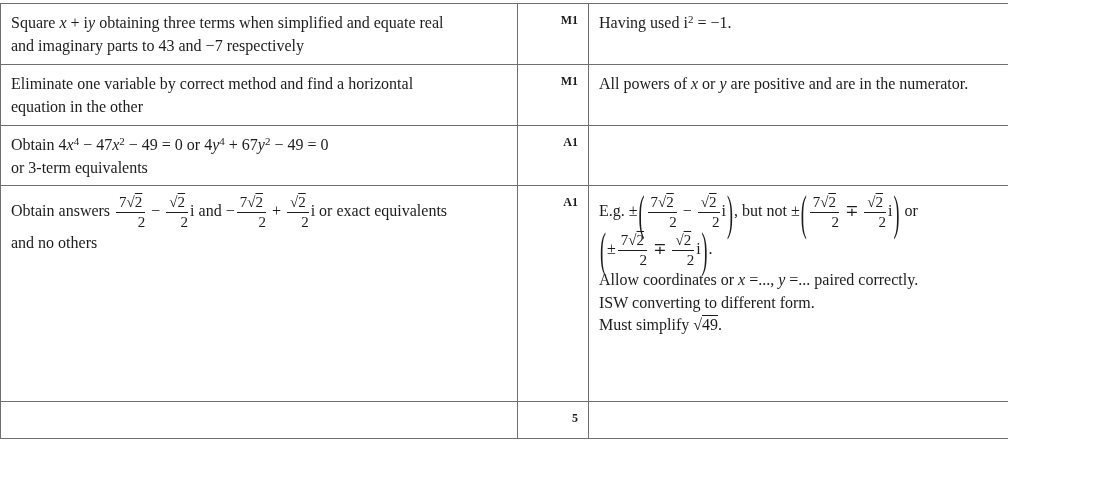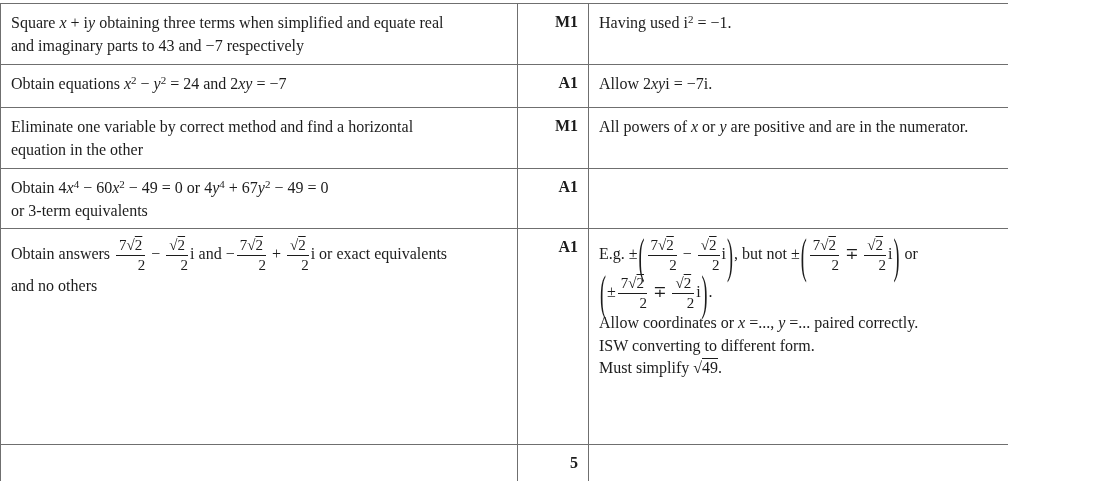--- a/index.html
+++ b/index.html
@@ -7,21 +7,21 @@
         font-family:"Liberation Serif","DejaVu Serif",serif;color:#1c1c1c;}
   table.ms{border-collapse:collapse;table-layout:fixed;width:1100px;}
   table.ms td{border:1px solid #6f6f6f;vertical-align:top;box-sizing:border-box;}
   .c-desc{width:517px;}
   .c-mark{width:71px;}
   .c-guide{width:512px;}
   tr.r1{height:61px;} tr.r2{height:43px;} tr.r3{height:61px;}
   tr.r4{height:60px;} tr.r5{height:216px;margin-top:20px;} tr.r6{height:37px;}
   td.desc{padding:8px 8px 0 10px;font-size:16px;line-height:1.42;}
   td.guide{padding:8px 8px 0 10px;font-size:16px;line-height:1.42;}
-  td.mark{padding:9px 10px 0 0;text-align:right;font-weight:bold;font-size:16px;}
+  td.mark{padding:9px 10px 0 0;text-align:right;font-weight:bold;font-size:12px;}
   .it{font-style:italic;}
   .sup{font-size:11px;vertical-align:5px;}
   .frac{display:inline-block;text-align:right;vertical-align:middle;margin:0 2px;line-height:1.15;font-size:15px;}
   .frac .num{display:block;border-bottom:1px solid #1c1c1c;padding:0 3px 1px;}
   .frac .den{display:block;padding-top:1px;}
   .rad{white-space:nowrap;}
   .radbar{text-decoration:overline;}
   .bigparen{display:inline-block;font-size:18px;line-height:1;transform:scaleY(2.7);transform-origin:center;
             vertical-align:middle;padding:0 1px;}
 </style>
@@ -34,32 +34,27 @@
       <col class="c-desc">
         <col class="c-mark">
         <col class="c-guide">
     </colgroup>
     <tbody>
       <tr class="r r1">
         <td class="desc"><span>Square </span><span class="it">x</span><span> + i</span><span class="it">y</span><span> obtaining three terms when simplified and equate real</span><br><span>and imaginary parts to 43 and −7 respectively</span></td>
         <td class="mark">M1</td>
         <td class="guide"><span>Having used i</span><span class="sup">2</span><span> = −1.</span></td>
       </tr>
-      <tr class="r r2">
-        <td class="desc"><span>Obtain equations </span><span class="it">x</span><span class="sup">2</span><span> − </span><span class="it">y</span><span class="sup">2</span><span> = 24 and 2</span><span class="it">xy</span><span> = −7</span></td>
-        <td class="mark">A1</td>
-        <td class="guide"><span>Allow 2</span><span class="it">xy</span><span>i = −7i.</span></td>
-      </tr>
       <tr class="r r3">
         <td class="desc"><span>Eliminate one variable by correct method and find a horizontal</span><br><span>equation in the other</span></td>
         <td class="mark">M1</td>
         <td class="guide"><span>All powers of </span><span class="it">x</span><span> or </span><span class="it">y</span><span> are positive and are in the numerator.</span></td>
       </tr>
       <tr class="r r4">
-        <td class="desc"><span>Obtain 4</span><span class="it">x</span><span class="sup">4</span><span> − 60</span><span class="it">x</span><span class="sup">2</span><span> − 49 = 0 or 4</span><span class="it">y</span><span class="sup">4</span><span> + 67</span><span class="it">y</span><span class="sup">2</span><span> − 49 = 0</span><br><span>or 3-term equivalents</span></td>
+        <td class="desc"><span>Obtain 4</span><span class="it">x</span><span class="sup">4</span><span> − 47</span><span class="it">x</span><span class="sup">2</span><span> − 49 = 0 or 4</span><span class="it">y</span><span class="sup">4</span><span> + 67</span><span class="it">y</span><span class="sup">2</span><span> − 49 = 0</span><br><span>or 3-term equivalents</span></td>
         <td class="mark">A1</td>
         <td class="guide"></td>
       </tr>
       <tr class="r r5">
         <td class="desc"><span>Obtain answers </span><span class="frac"><span class="num"><span>7</span><span class="rad">√<span class="radbar">2</span></span></span><span class="den"><span>2</span></span></span><span> − </span><span class="frac"><span class="num"><span class="rad">√<span class="radbar">2</span></span></span><span class="den"><span>2</span></span></span><span>i and −</span><span class="frac"><span class="num"><span>7</span><span class="rad">√<span class="radbar">2</span></span></span><span class="den"><span>2</span></span></span><span> + </span><span class="frac"><span class="num"><span class="rad">√<span class="radbar">2</span></span></span><span class="den"><span>2</span></span></span><span>i or exact equivalents</span><br><span>and no others</span></td>
         <td class="mark">A1</td>
         <td class="guide"><span>E.g. ±</span><span class="bigparen">(</span><span class="frac"><span class="num"><span>7</span><span class="rad">√<span class="radbar">2</span></span></span><span class="den"><span>2</span></span></span><span> − </span><span class="frac"><span class="num"><span class="rad">√<span class="radbar">2</span></span></span><span class="den"><span>2</span></span></span><span>i</span><span class="bigparen">)</span><span>, but not ±</span><span class="bigparen">(</span><span class="frac"><span class="num"><span>7</span><span class="rad">√<span class="radbar">2</span></span></span><span class="den"><span>2</span></span></span><span> ∓ </span><span class="frac"><span class="num"><span class="rad">√<span class="radbar">2</span></span></span><span class="den"><span>2</span></span></span><span>i</span><span class="bigparen">)</span><span> or</span><br><span class="bigparen">(</span><span>±</span><span class="frac"><span class="num"><span>7</span><span class="rad">√<span class="radbar">2</span></span></span><span class="den"><span>2</span></span></span><span> ∓ </span><span class="frac"><span class="num"><span class="rad">√<span class="radbar">2</span></span></span><span class="den"><span>2</span></span></span><span>i</span><span class="bigparen">)</span><span>.</span><br><span>Allow coordinates or </span><span class="it">x</span><span> =..., </span><span class="it">y</span><span> =... paired correctly.</span><br><span>ISW converting to different form.</span><br><span>Must simplify </span><span class="rad">√<span class="radbar">49</span></span><span>.</span></td>
       </tr>
       <tr class="r r6">
         <td class="desc"></td>

